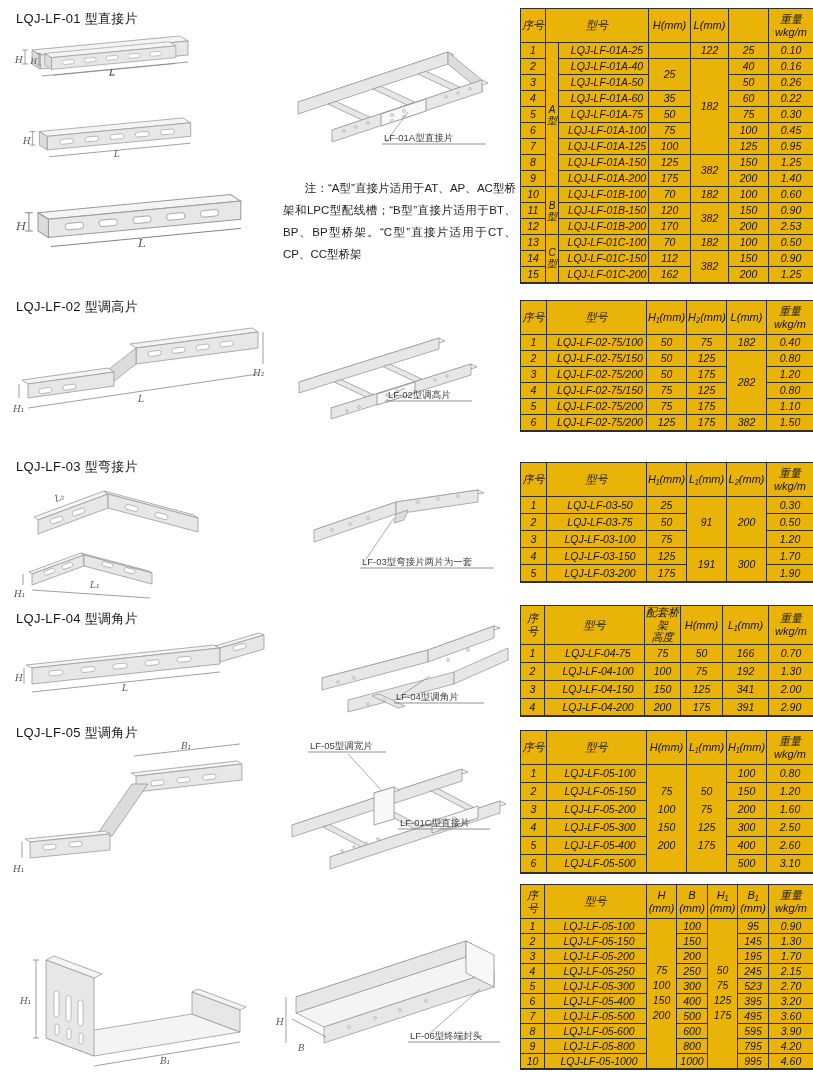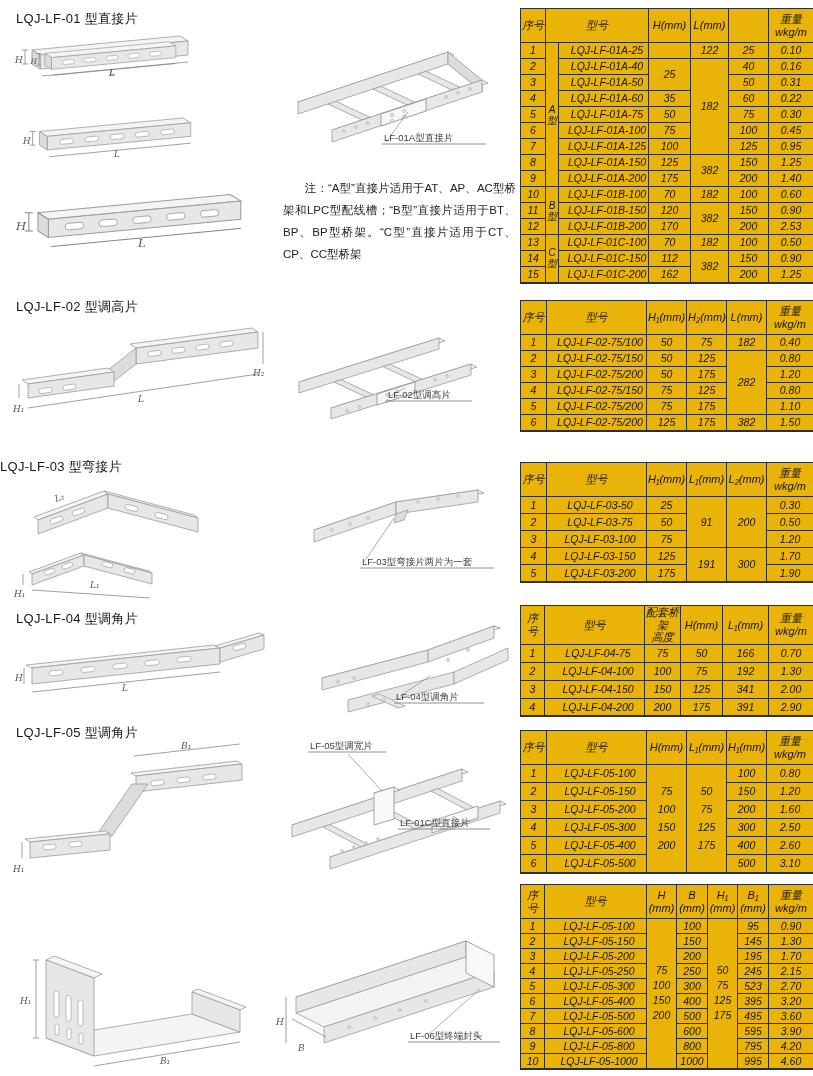--- a/index.html
+++ b/index.html
@@ -31,21 +31,21 @@
   text.dim{font-family:"DejaVu Serif",serif;font-style:italic;font-size:9px;fill:#555;}
   text.lbl{font-family:"Liberation Sans","DejaVu Sans",sans-serif;font-size:9.5px;fill:#3d3d3d;}
 </style>
 </head>
 <body>
 
 <div id="page">
 
   <div class="abs sec-title" style="left:16px;top:10px">LQJ-LF-01 型直接片</div>
   <div class="abs sec-title" style="left:16px;top:298px">LQJ-LF-02 型调高片</div>
-  <div class="abs sec-title" style="left:0;top:458px">LQJ-LF-03 型弯接片</div>
+  <div class="abs sec-title" style="left:16px;top:458px">LQJ-LF-03 型弯接片</div>
   <div class="abs sec-title" style="left:16px;top:610px">LQJ-LF-04 型调角片</div>
   <div class="abs sec-title" style="left:16px;top:724px">LQJ-LF-05 型调角片</div>
 
   <div class="abs note" style="left:283px;top:178px">注：“A型”直接片适用于AT、AP、AC型桥架和LPC型配线槽；“B型”直接片适用于BT、BP、BP型桥架。“C型”直接片适用于CT、CP、CC型桥架</div>
 
   <svg class="abs" style="left:12px;top:34px" width="256" height="258" viewBox="0 0 256 258">
     <g id="sp">
       <polygon class="ft" points="20,16 168,2 176,7 28,21"></polygon>
       <polygon class="ff" points="28,21 176,7 176,21 28,35"></polygon>
       <polygon class="fe" points="20,16 28,21 28,35 20,30"></polygon>
@@ -330,21 +330,21 @@
             <td class="mod">LQJ-LF-01A-40</td>
             <td rowspan="2">25</td>
             <td rowspan="6">182</td>
             <td>40</td>
             <td>0.16</td>
           </tr>
           <tr>
             <td>3</td>
             <td class="mod">LQJ-LF-01A-50</td>
             <td>50</td>
-            <td>0.31</td>
+            <td>0.26</td>
           </tr>
           <tr>
             <td>4</td>
             <td class="mod">LQJ-LF-01A-60</td>
             <td>35</td>
             <td>60</td>
             <td>0.22</td>
           </tr>
           <tr>
             <td>5</td>

